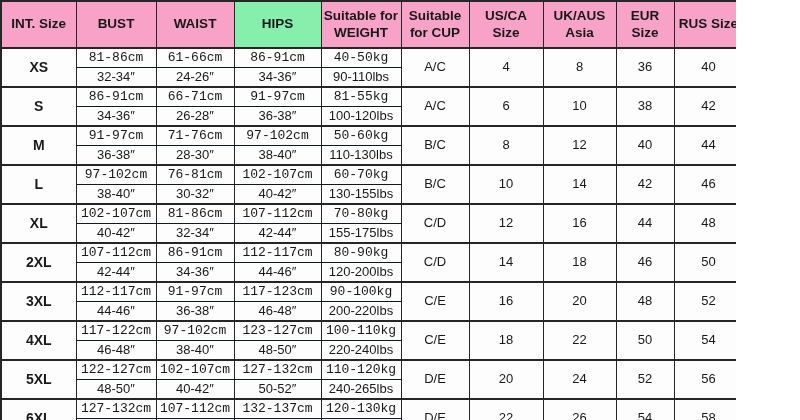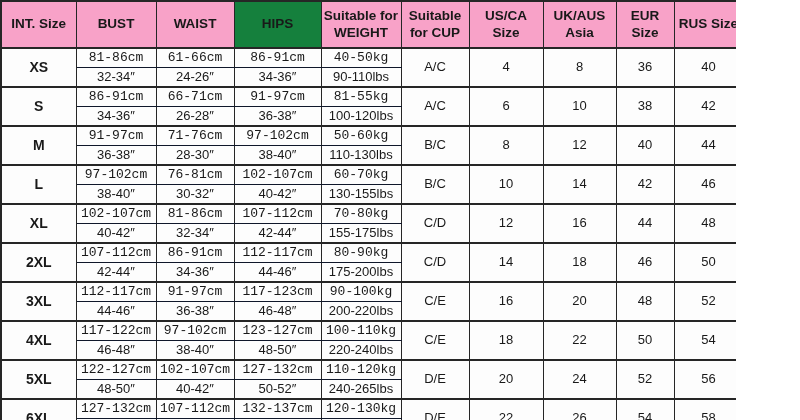--- a/index.html
+++ b/index.html
@@ -58,21 +58,21 @@
         <col style="width:73px">
         <col style="width:58px">
       <col style="width:69px">
         <col style="width:58px">
     </colgroup>
     <thead>
       <tr>
         <th style="background: rgb(248, 162, 200);">INT. Size</th>
         <th style="background: rgb(248, 162, 200);">BUST</th>
         <th style="background: rgb(248, 162, 200);">WAIST</th>
-        <th style="background: #15803d;">HIPS</th>
+        <th style="background: #86efac;">HIPS</th>
         <th style="background: rgb(248, 162, 200);">Suitable for WEIGHT</th>
         <th style="background: rgb(248, 162, 200);">Suitable for CUP</th>
         <th style="background: rgb(248, 162, 200);">US/CA Size</th>
         <th style="background: rgb(248, 162, 200);">UK/AUS Asia</th>
         <th style="background: rgb(248, 162, 200); margin-left: 40px;">EUR Size</th>
         <th style="background: rgb(248, 162, 200);">RUS Size</th>
         <th style="background: #fde047;">Asia Size</th>
       </tr>
     </thead>
     <tbody id="size-rows">
@@ -181,21 +181,21 @@
           <td rowspan="2">14</td>
           <td rowspan="2">18</td>
           <td rowspan="2">46</td>
           <td rowspan="2">50</td>
           <td rowspan="2">3XL</td>
         </tr>
         <tr class="sub-bottom">
           <td class="metric-in">42-44″</td>
           <td class="metric-in">34-36″</td>
           <td class="metric-in">44-46″</td>
-          <td class="metric-in">175-200lbs</td>
+          <td class="metric-in">120-200lbs</td>
         </tr>
         <tr class="sub-top">
           <td rowspan="2" class="size-cell">3XL</td>
           <td class="metric">112-117cm</td>
           <td class="metric">91-97cm</td>
           <td class="metric">117-123cm</td>
           <td class="metric">90-100kg</td>
           <td rowspan="2">C/E</td>
           <td rowspan="2">16</td>
           <td rowspan="2">20</td>

